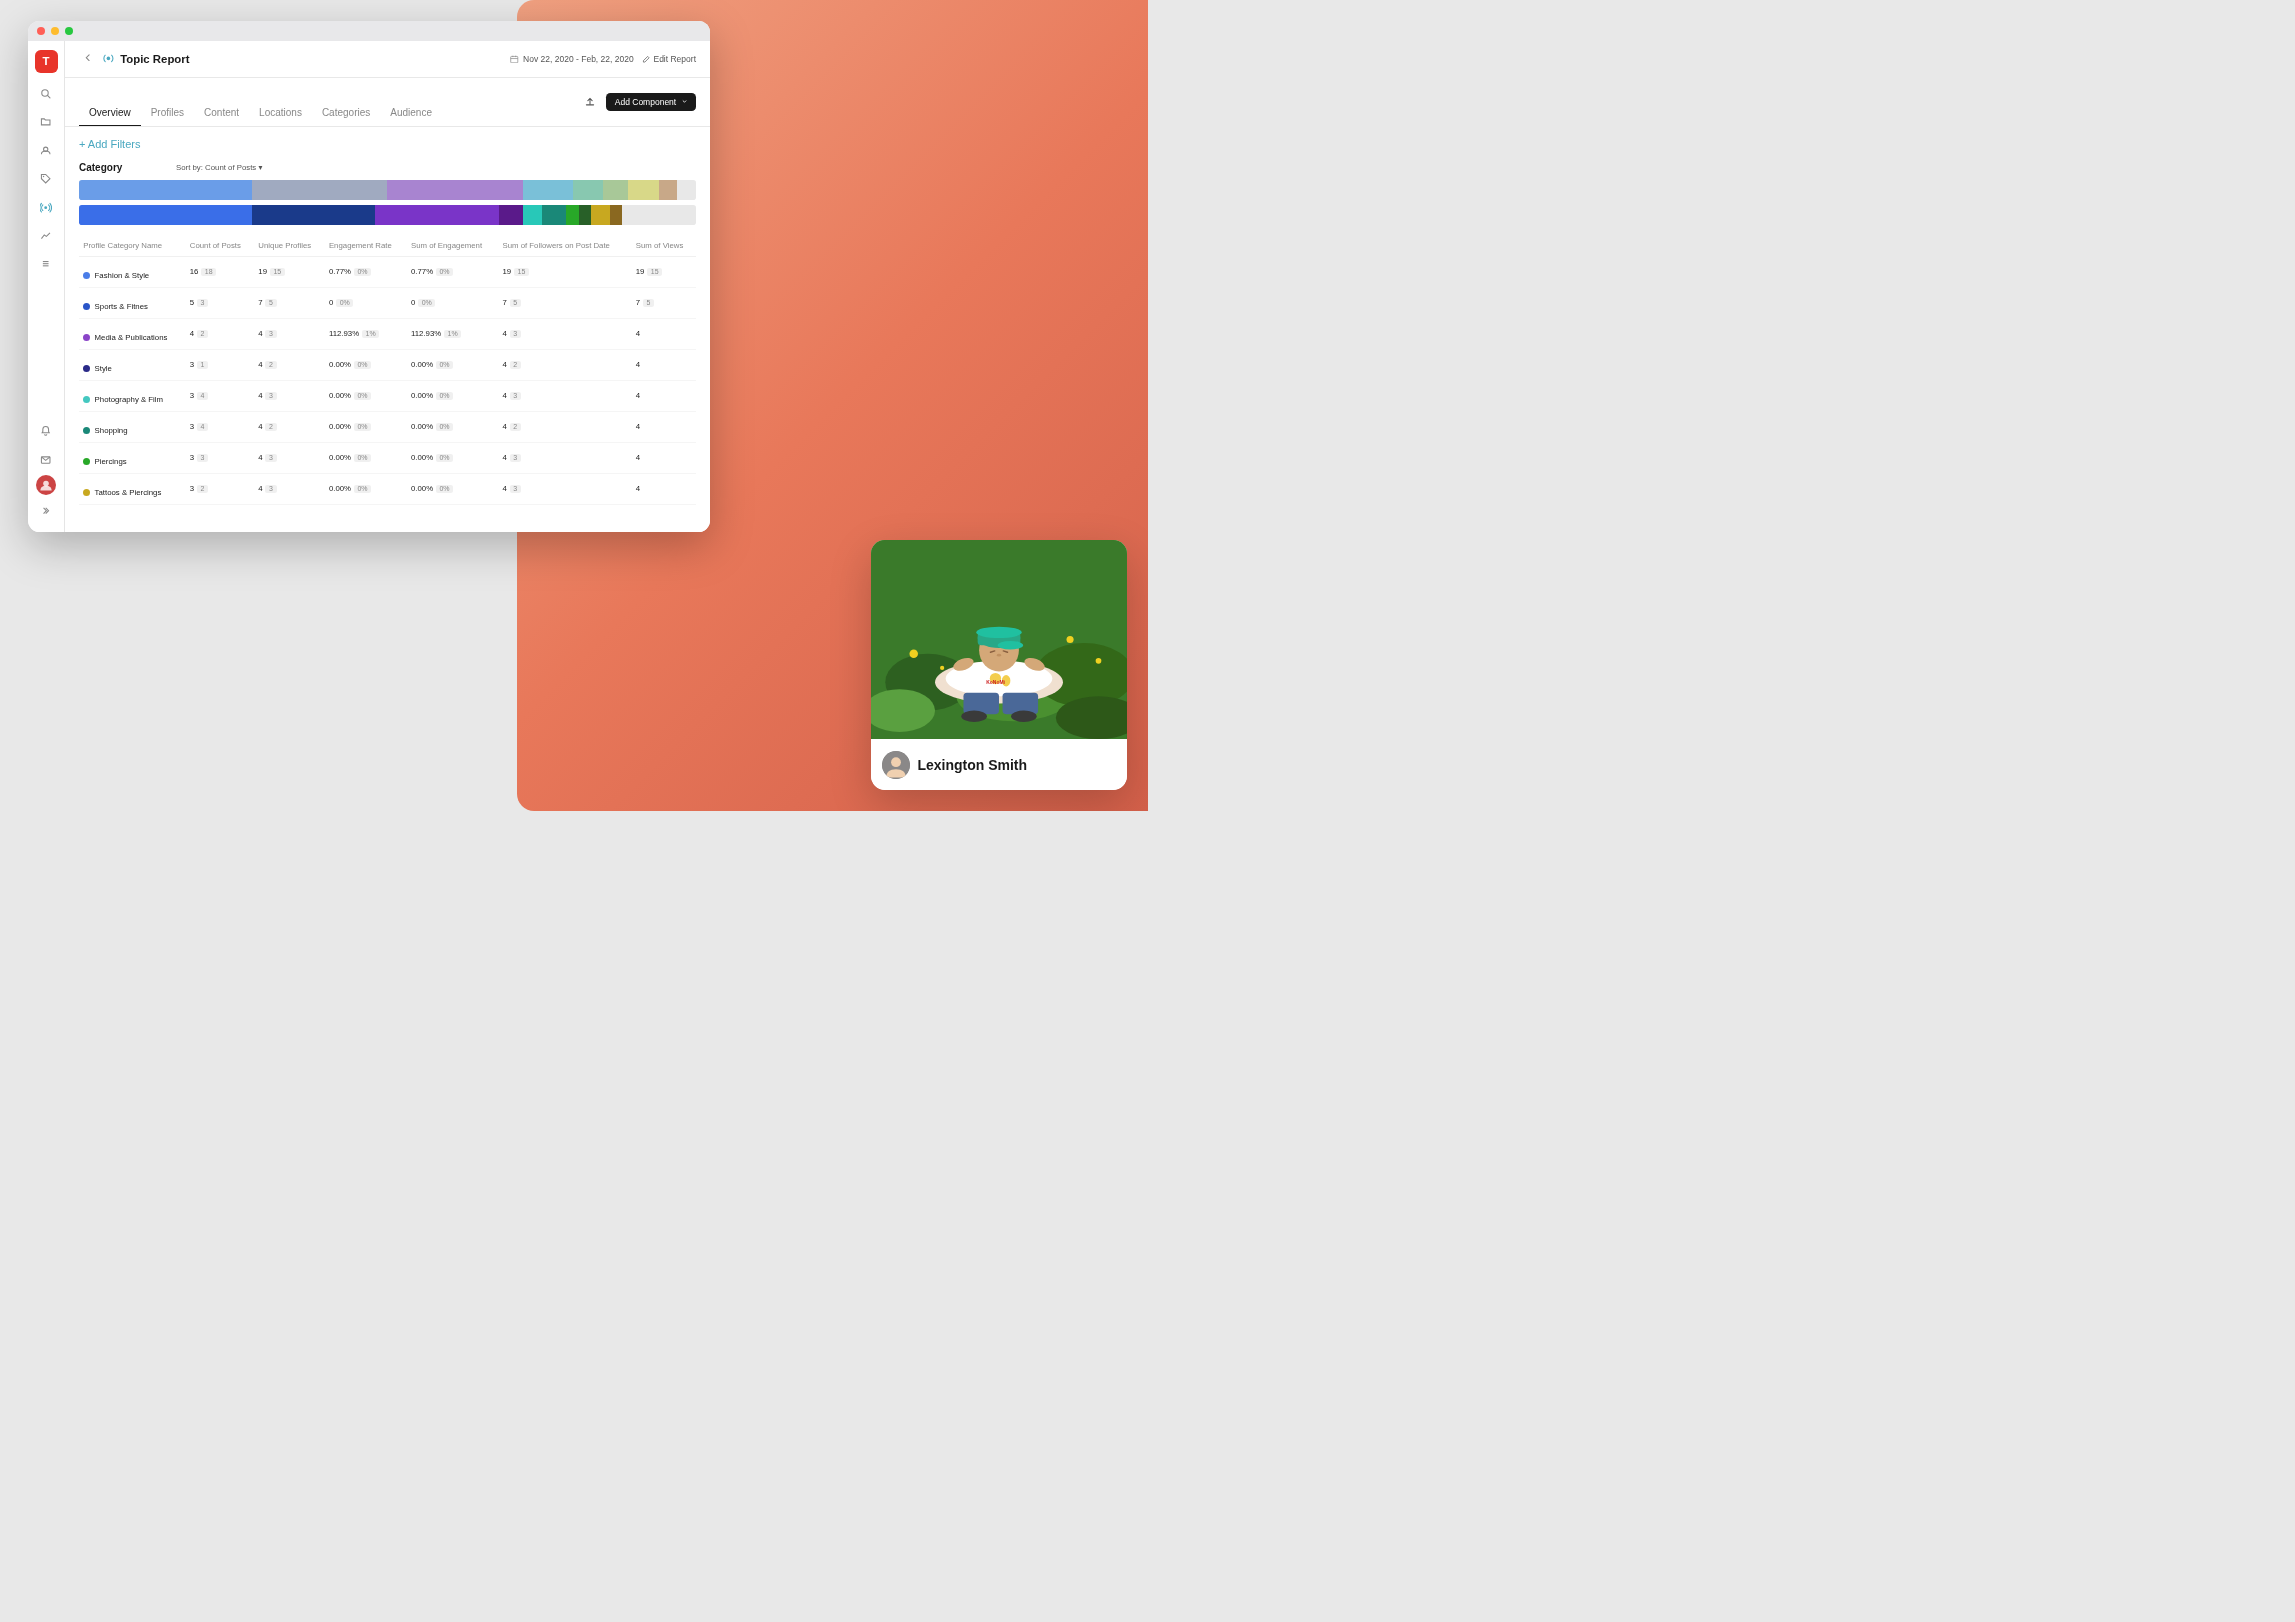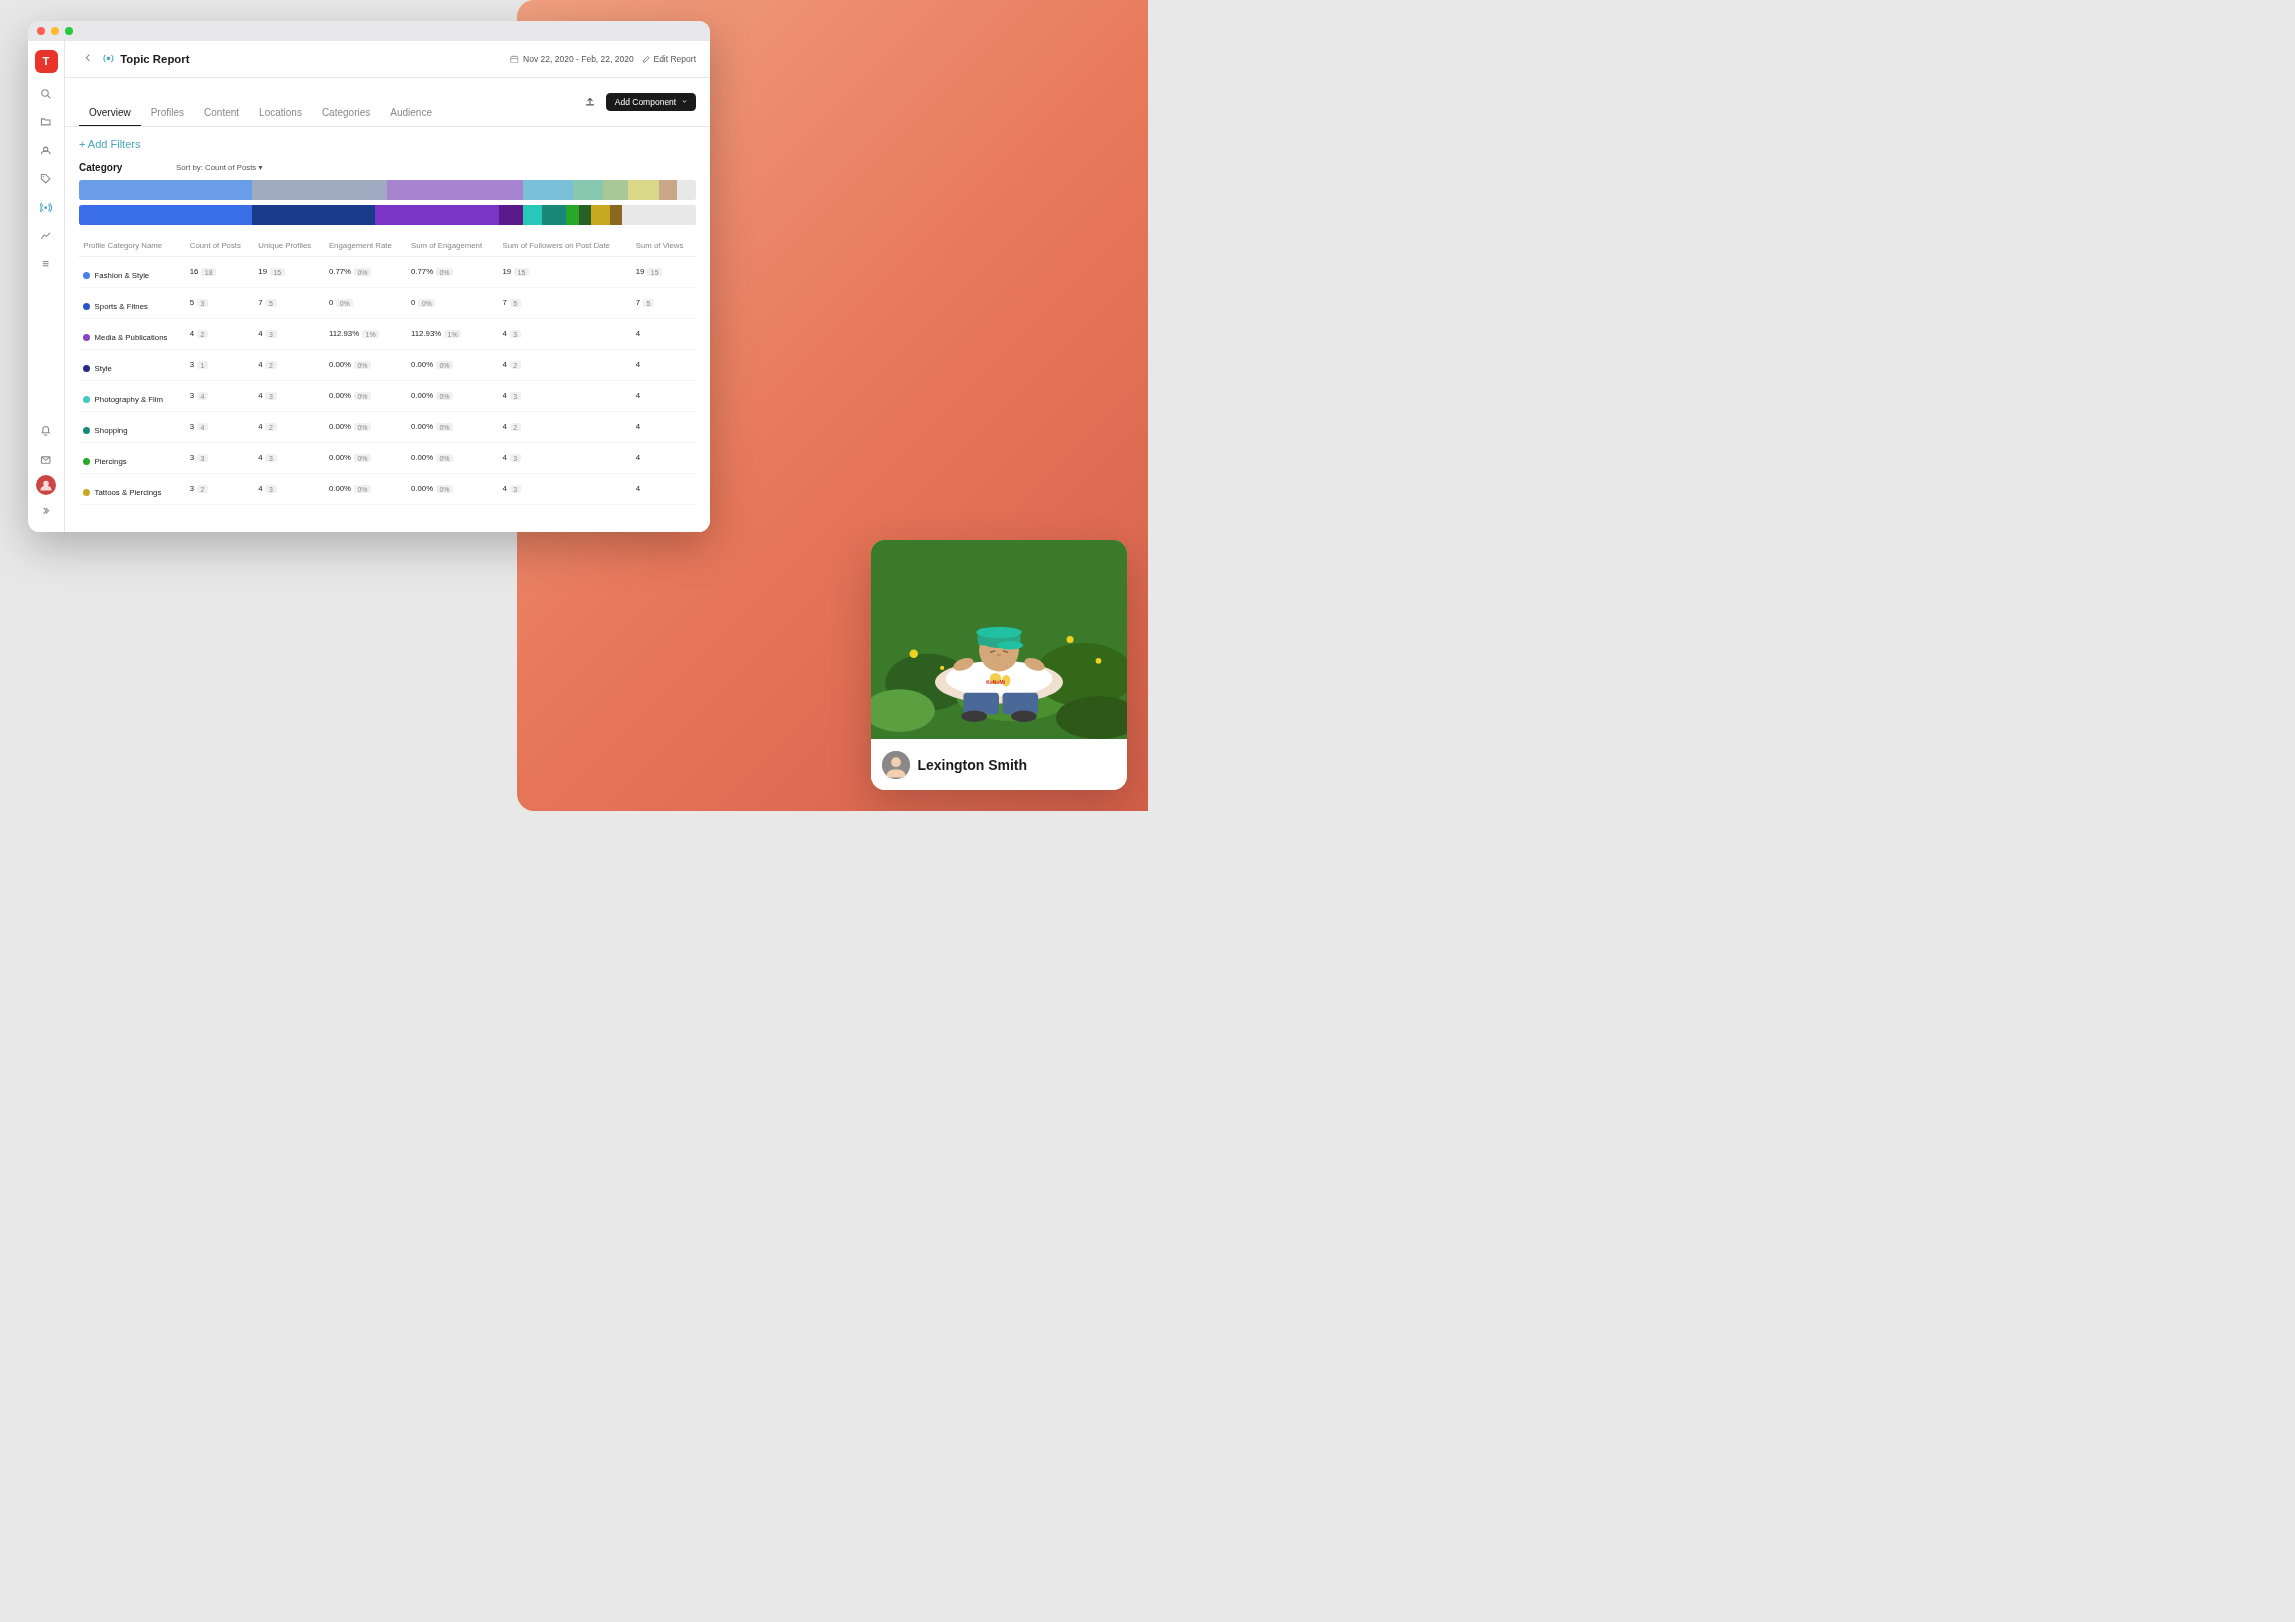--- a/index.html
+++ b/index.html
@@ -349,21 +349,21 @@
       background: #f0f0f0;
       color: #888;
       font-size: 7px;
       padding: 0.7px 3.6px;
       border-radius: 2.1px;
       margin-left: 2.8px;
     }
 
     .value-pair {
       display: flex;
-      align-items: flex-end;
+      align-items: center;
       gap: 0;
     }
 
     
     .profile-card {
       position: absolute;
       right: 21px;
       bottom: 21px;
       width: 256px;
       background: #fff;

